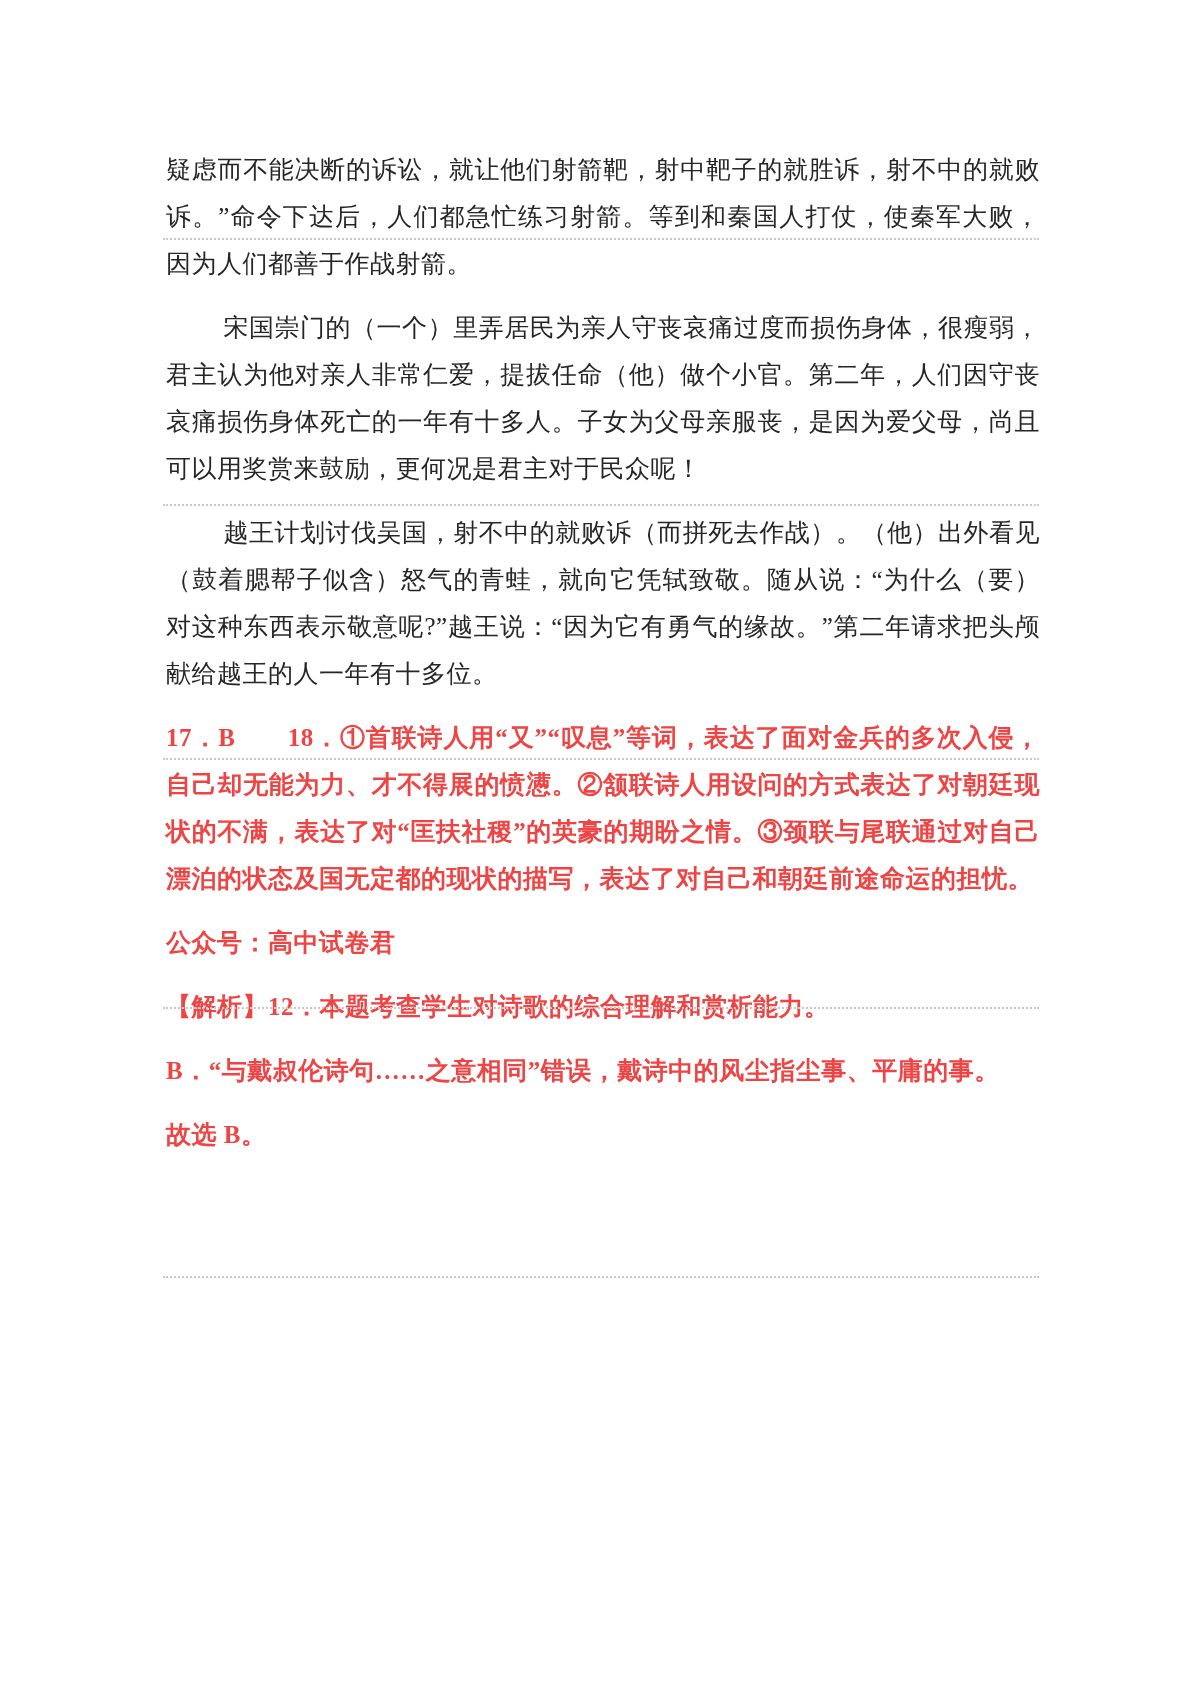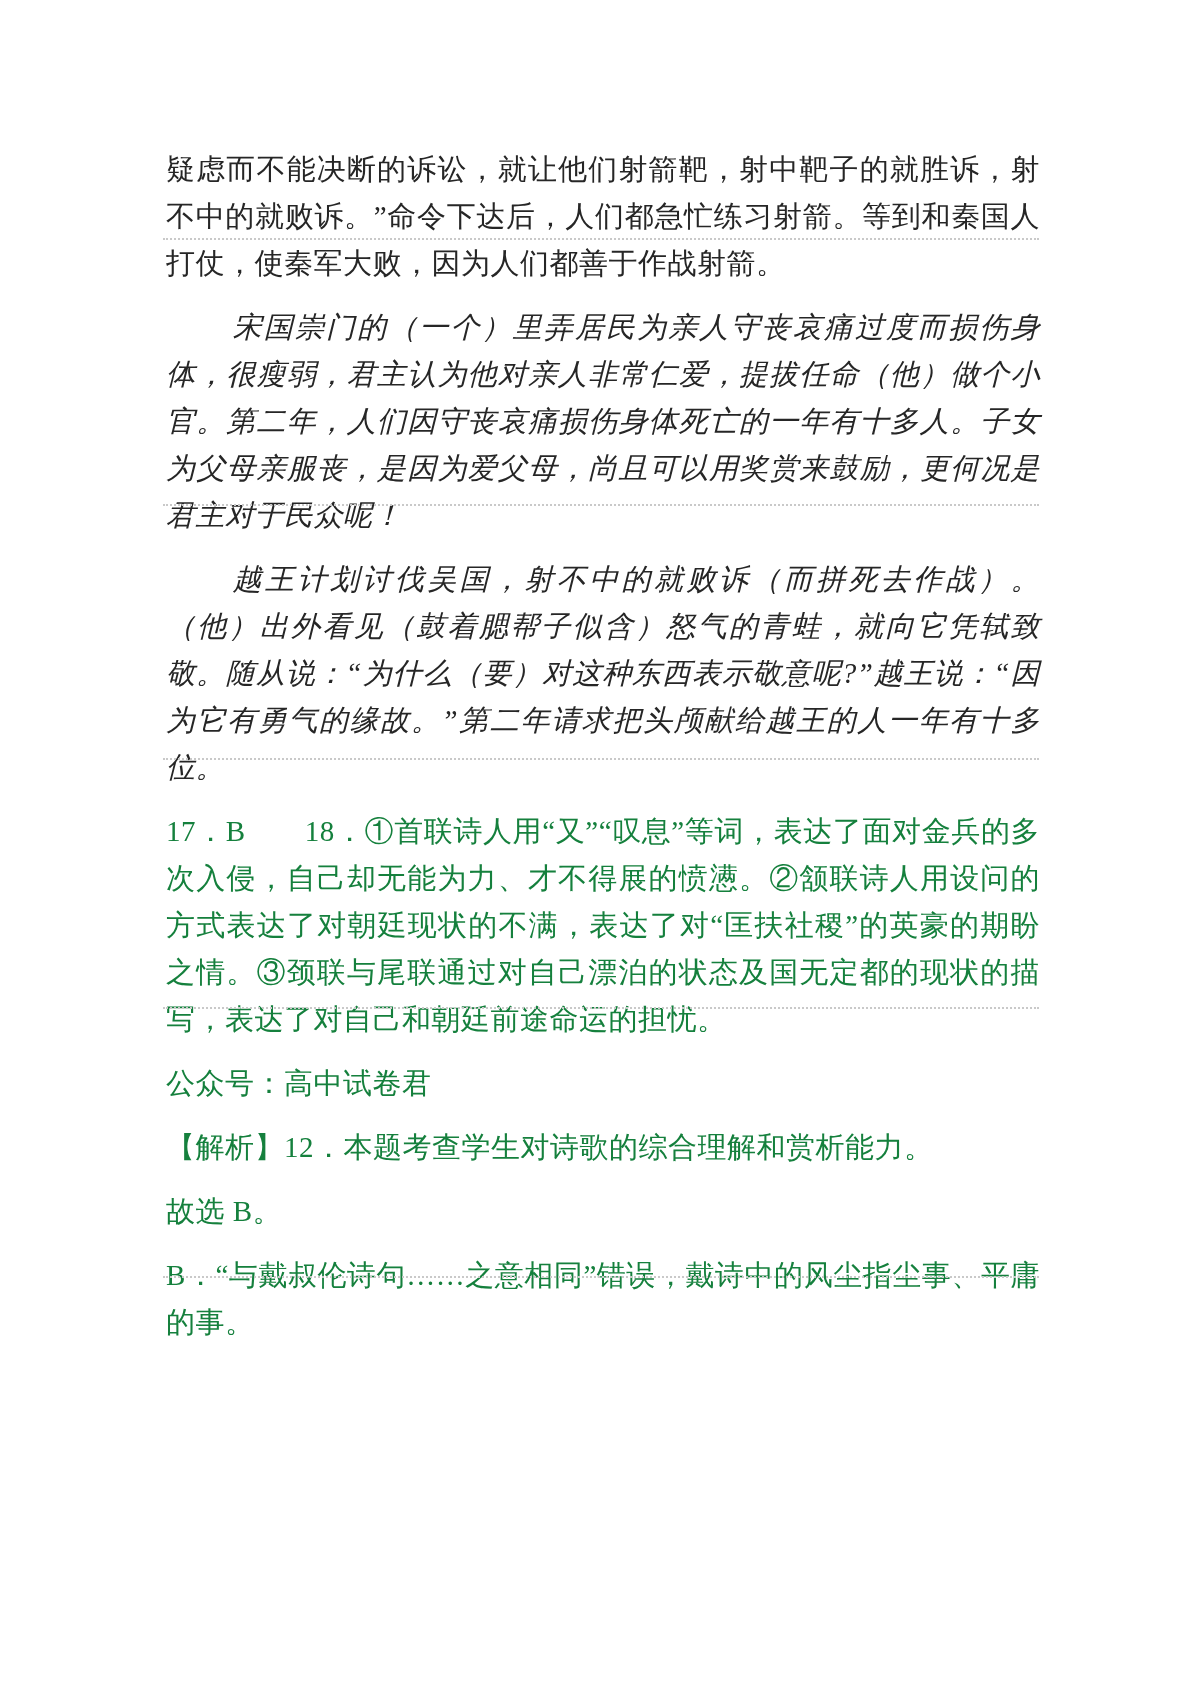--- a/index.html
+++ b/index.html
@@ -13,39 +13,39 @@
     font-family: "Liberation Serif", "DejaVu Serif", serif;
   }
   .content {
     position: absolute;
     left: 166px;
     top: 146px;
     width: 874px;
   }
   .content p {
     margin: 0 0 17px 0;
-    font-size: 29px;
+    font-size: 25px;
     line-height: 47px;
     color: #1c1c1c;
     text-align: justify;
     text-align-last: left;
     letter-spacing: 0.5px;
     word-break: break-all;
   }
   p.kai {
     
     color: #262626;
     font-weight: 400;
   }
   p.song {
     
-    color: #15803d;
-    font-weight: 400;
+    color: #ef4444;
+    font-weight: 700;
   }
-  p.indent { text-indent: 2.3em; font-style: italic; }
+  p.indent { text-indent: 2.3em; }
   .dotted-rule {
     position: absolute;
     left: 163px;
     width: 876px;
     height: 0;
     border-top: 2px dotted #c9c9c9;
   }
   .rule-1 { top: 238px; }
   .rule-2 { top: 504px; }
   .rule-3 { top: 758px; }
@@ -61,23 +61,23 @@
     <p class="kai">疑虑而不能决断的诉讼，就让他们射箭靶，射中靶子的就胜诉，射不中的就败诉。”命令下达后，人们都急忙练习射箭。等到和秦国人打仗，使秦军大败，因为人们都善于作战射箭。</p>
     <p class="kai indent">宋国崇门的（一个）里弄居民为亲人守丧哀痛过度而损伤身体，很瘦弱，君主认为他对亲人非常仁爱，提拔任命（他）做个小官。第二年，人们因守丧哀痛损伤身体死亡的一年有十多人。子女为父母亲服丧，是因为爱父母，尚且可以用奖赏来鼓励，更何况是君主对于民众呢！</p>
     <p class="kai indent">越王计划讨伐吴国，射不中的就败诉（而拼死去作战）。（他）出外看见（鼓着腮帮子似含）怒气的青蛙，就向它凭轼致敬。随从说：“为什么（要）对这种东西表示敬意呢?”越王说：“因为它有勇气的缘故。”第二年请求把头颅献给越王的人一年有十多位。</p>
 
     <p class="song">17．B　　18．①首联诗人用“又”“叹息”等词，表达了面对金兵的多次入侵，自己却无能为力、才不得展的愤懑。②颔联诗人用设问的方式表达了对朝廷现状的不满，表达了对“匡扶社稷”的英豪的期盼之情。③颈联与尾联通过对自己漂泊的状态及国无定都的现状的描写，表达了对自己和朝廷前途命运的担忧。</p>
 
     <p class="song">公众号：高中试卷君</p>
 
     <p class="song">【解析】12．本题考查学生对诗歌的综合理解和赏析能力。</p>
 
+    <p class="song">B．“与戴叔伦诗句……之意相同”错误，戴诗中的风尘指尘事、平庸的事。</p>
+
     <p class="song">故选 B。</p>
-
-    <p class="song">B．“与戴叔伦诗句……之意相同”错误，戴诗中的风尘指尘事、平庸的事。</p>
 
   </div>
 
   <div class="dotted-rule rule-1"></div>
   <div class="dotted-rule rule-2"></div>
   <div class="dotted-rule rule-3"></div>
   <div class="dotted-rule rule-4"></div>
   <div class="dotted-rule rule-5"></div>
 
 </div>

